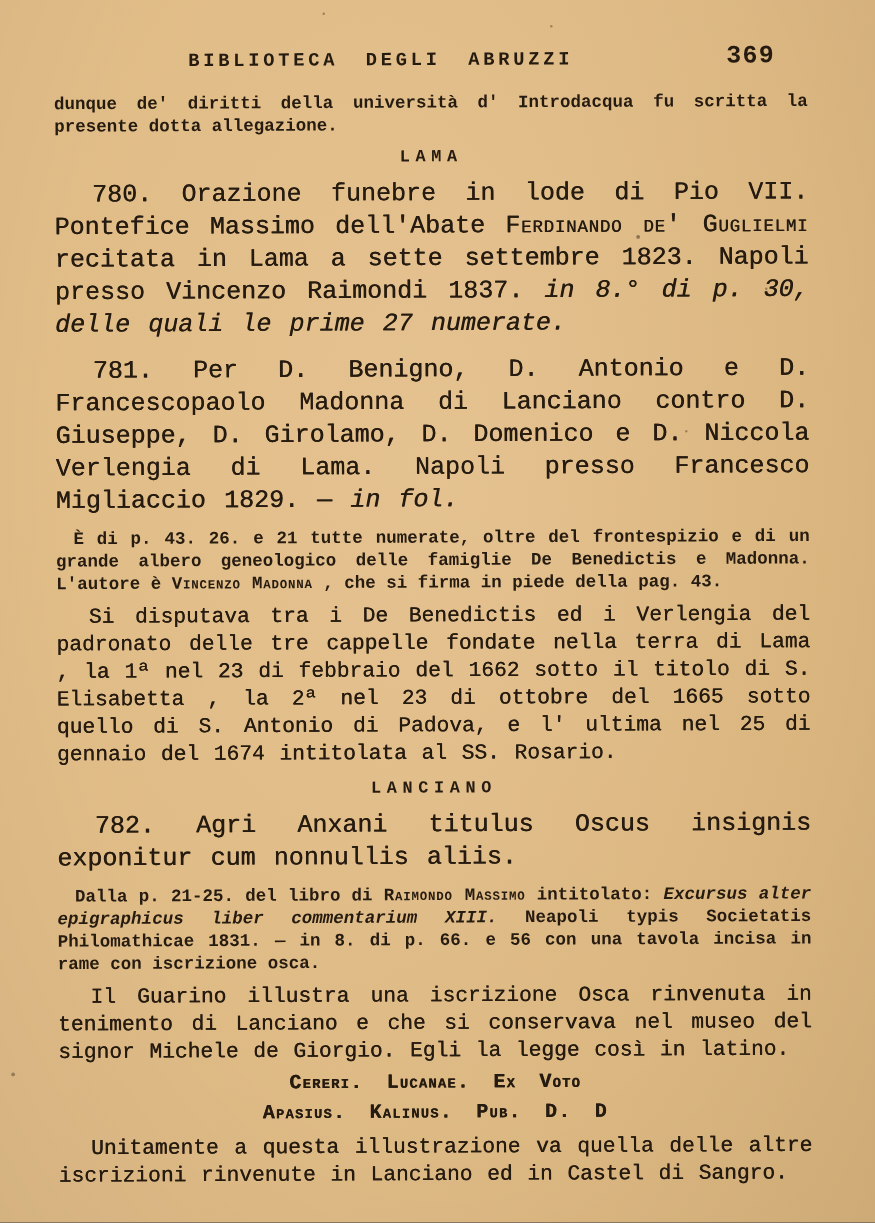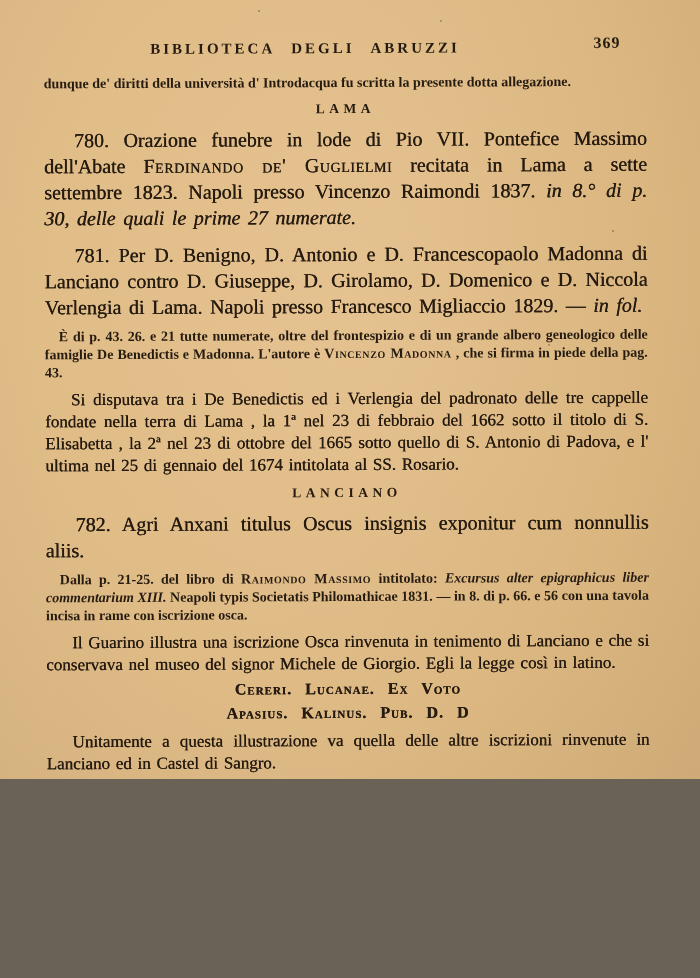--- a/index.html
+++ b/index.html
@@ -1,27 +1,27 @@
 <!DOCTYPE html>
 <html><head>
 <meta charset="utf-8">
 <style>
   html,body{margin:0;padding:0;background:#6b6257;}
   .page{
-    position:relative;width:700px;height:779px;overflow:hidden;
+    position:relative;width:700px;height:978px;overflow:hidden;
     color:#261b10;
-    font-family:Liberation Serif, serif;
+    font-family:Liberation Mono, monospace;
     background:
       radial-gradient(ellipse at 50% 38%, rgba(255,255,255,0.07), rgba(0,0,0,0.02) 62%, rgba(0,0,0,0.07)),
       linear-gradient(100deg,#e6c18b 0%,#e2bd87 55%,#ddb77f 100%);
   }
   .content{position:absolute;inset:0;padding:40px 52px 0 45px;transform:rotate(-0.25deg);}
   .running-head{position:relative;height:22px;text-align:center;font-weight:bold;
     font-size:15px;letter-spacing:3px;word-spacing:10px;padding-right:80px;}
-  .page-number{position:absolute;right:26px;top:-5px;font-size:16px;letter-spacing:1px;font-weight:bold;}
+  .page-number{position:absolute;right:26px;top:-5px;font-size:20px;letter-spacing:1px;font-weight:bold;}
   .small{font-size:14px;line-height:18px;font-weight:bold;text-align:justify;}
   .intro{margin:12px 0 0 0;}
   .section-heading{margin:9px 0 0 0;text-align:center;font-size:13.5px;letter-spacing:4.5px;
     font-weight:bold;word-spacing:4px;}
   .entry{font-size:20px;line-height:26px;text-align:justify;text-indent:30px;
     margin:9px 0 0 0;word-spacing:2.5px;text-shadow:0.35px 0 0 currentColor;}
   .entry.second{margin-top:11px;}
   .note{margin:8px 0 0 0;text-indent:14px;}
   .para{font-size:17px;line-height:22px;text-align:justify;text-indent:26px;
     margin:7px 0 0 0;word-spacing:1.5px;text-shadow:0.3px 0 0 currentColor;}

